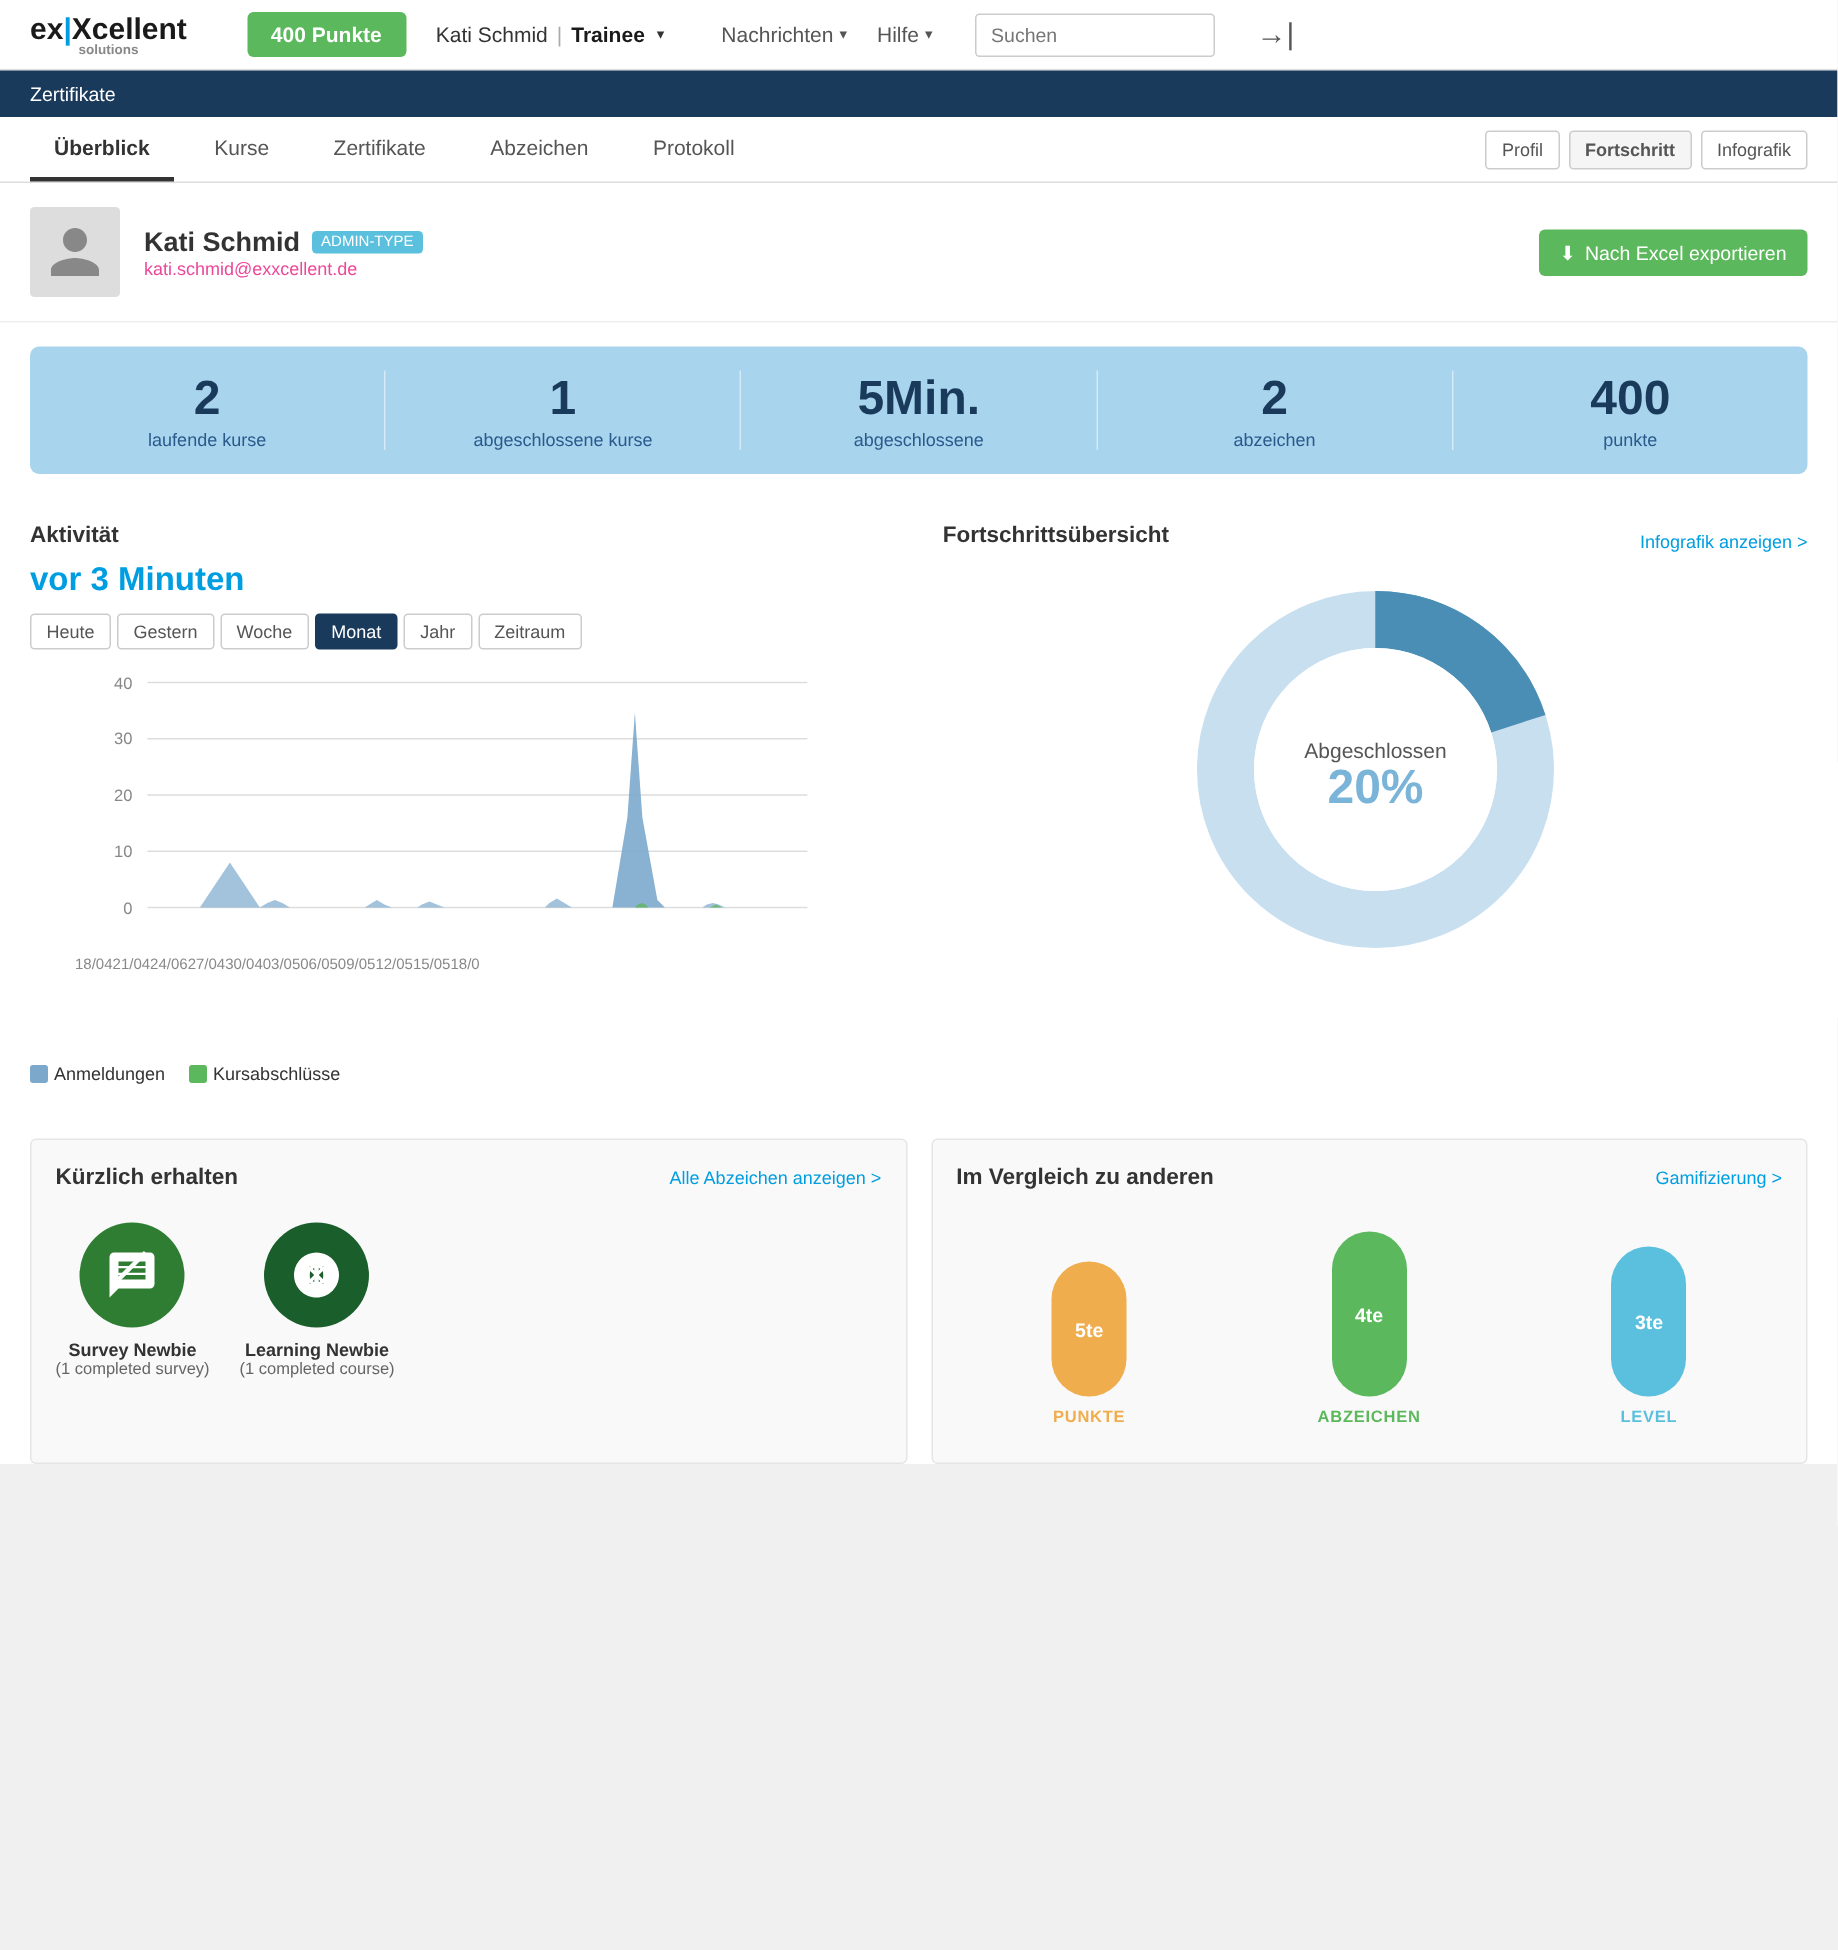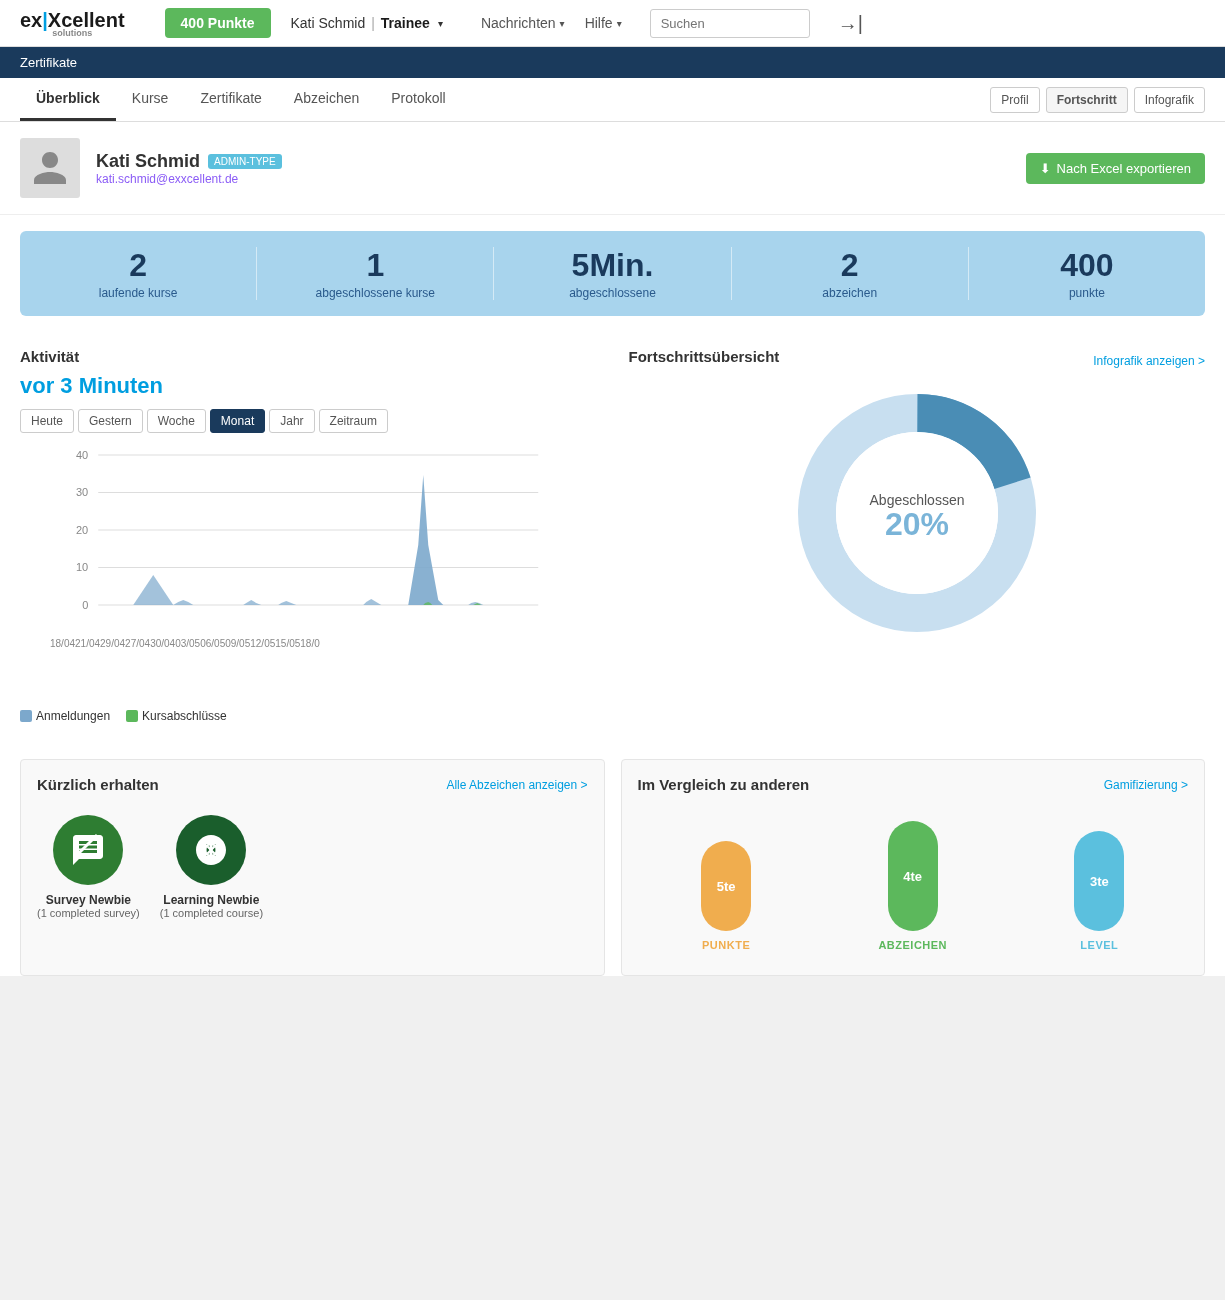--- a/index.html
+++ b/index.html
@@ -21,34 +21,34 @@
     .search-input { border: 1px solid #ccc; border-radius: 3px; padding: 6px 10px; font-size: 13px; width: 160px; }
     .logout-btn { background: none; border: none; cursor: pointer; font-size: 20px; color: #555; margin-left: 8px; }
 
     
     .breadcrumb-bar { background: #1a3a5c; color: #fff; padding: 8px 20px; font-size: 13px; }
 
     
     .main { background: #fff; margin: 0; padding: 0; }
 
     
-    .tabs { border-bottom: 1px solid #ddd; padding: 0 20px; display: flex; align-items: center; gap: 0; }
+    .tabs { border-bottom: 1px solid #ddd; padding: 0 20px; display: flex; align-items: center; gap: 11px; }
     .tab { padding: 12px 16px; cursor: pointer; font-size: 14px; color: #555; text-decoration: none; border-bottom: 3px solid transparent; display: inline-block; }
     .tab.active { color: #333; border-bottom-color: #333; font-weight: bold; }
     .tab-actions { margin-left: auto; display: flex; gap: 6px; }
     .tab-action-btn { border: 1px solid #ccc; background: #fff; padding: 5px 10px; border-radius: 3px; font-size: 12px; cursor: pointer; color: #555; }
     .tab-action-btn.active { background: #f5f5f5; font-weight: bold; }
 
     
     .profile-section { padding: 16px 20px; display: flex; align-items: center; gap: 16px; border-bottom: 1px solid #eee; }
     .avatar { width: 60px; height: 60px; background: #ddd; border-radius: 3px; display: flex; align-items: center; justify-content: center; }
     .avatar svg { width: 40px; height: 40px; fill: #888; }
     .profile-info h2 { font-size: 18px; font-weight: bold; color: #333; display: flex; align-items: center; gap: 8px; }
     .admin-badge { background: #5bc0de; color: #fff; font-size: 10px; padding: 2px 6px; border-radius: 3px; font-weight: normal; text-align: right; }
-    .profile-info p { color: #8b5cf6; font-size: 12px; }
+    .profile-info p { color: #ec4899; font-size: 12px; }
     .export-btn { margin-left: auto; background: #5cb85c; color: #fff; border: none; padding: 8px 14px; border-radius: 4px; font-size: 13px; cursor: pointer; display: flex; align-items: center; gap: 6px; }
 
     
     .stats-bar { background: #a8d4ed; margin: 16px 20px; border-radius: 6px; display: flex; padding: 16px 0; }
     .stat-item { flex: 1; text-align: center; border-right: 1px solid rgba(255,255,255,0.5); }
     .stat-item:last-child { border-right: none; }
     .stat-num { font-size: 32px; font-weight: bold; color: #1a3a5c; }
     .stat-label { font-size: 12px; color: #2a5a8c; margin-top: 2px; }
 
     
@@ -233,21 +233,21 @@
 
           <polygon points="400,160 403,158 407,157 411,158 415,160" fill="#7ca8cc" opacity="0.7"></polygon>
 
           <polygon points="355,160 357,158 360,157 362,158 364,160" fill="#5cb85c" opacity="0.8"></polygon>
           <polygon points="405,160 407,159 409,158 411,159 413,160" fill="#5cb85c" opacity="0.8"></polygon>
         </svg>
         
         <div style="display:flex; justify-content:flex-start; padding: 0 30px 0 30px; font-size:10px; color:#888; margin-top:-10px;">
           <span>18/04</span>
           <span>21/04</span>
-          <span>29/04</span>
+          <span>24/06</span>
           <span>27/04</span>
           <span>30/04</span>
           <span>03/05</span>
           <span>06/05</span>
           <span>09/05</span>
           <span>12/05</span>
           <span>15/05</span>
           <span>18/0</span>
         </div>
       </div>

